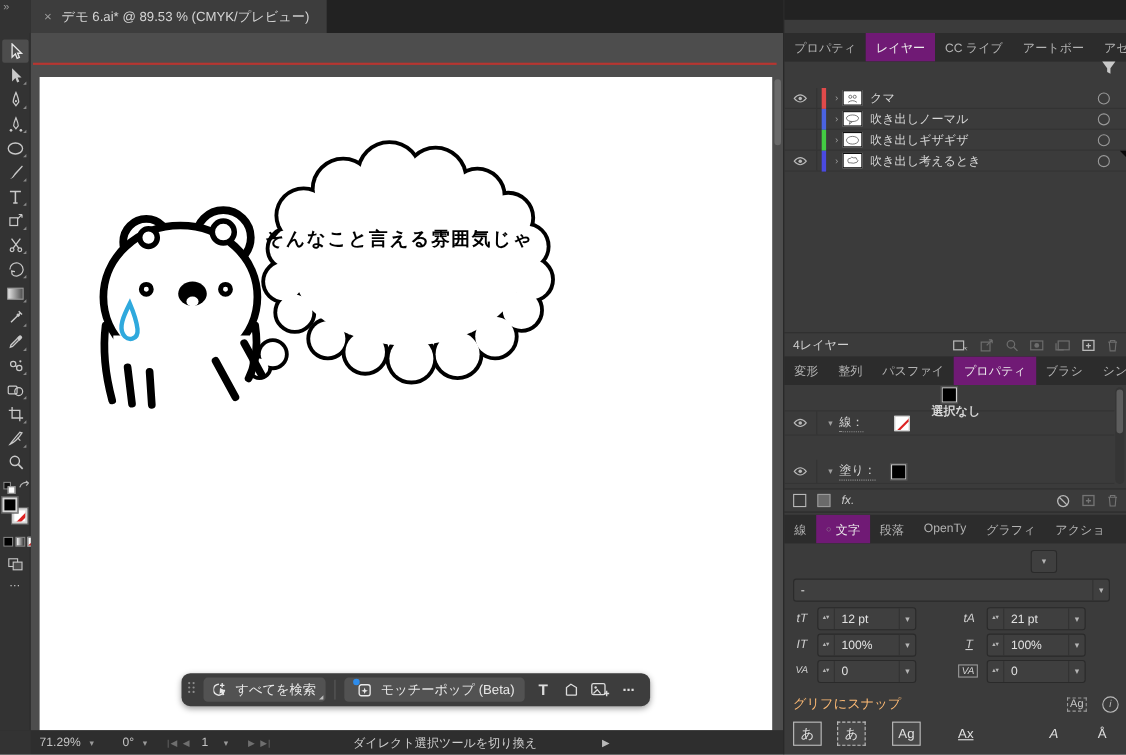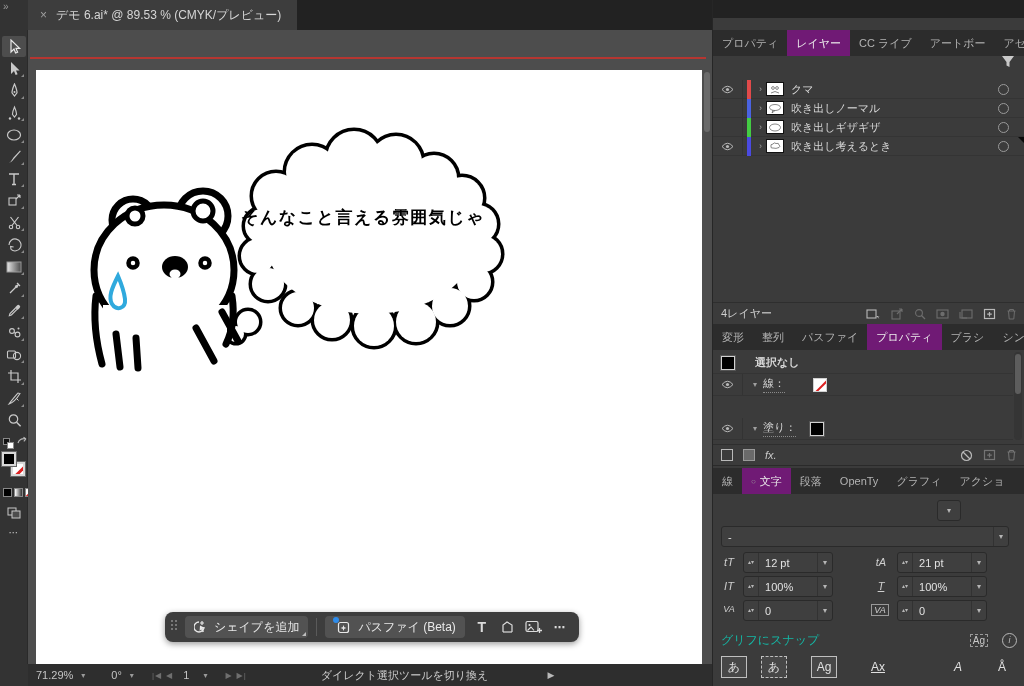--- a/index.html
+++ b/index.html
@@ -346,32 +346,32 @@
         <i></i>
         <i></i>
         <i></i>
       </div>
     <div class="tb-btn corner">
       <svg width="14" height="14" viewBox="0 0 14 14">
           <path d="M5,2 a5,5 0 1,0 5,5" fill="none" stroke="#e8e8e8" stroke-width="1.3"></path>
           <path d="M8,1 L8,5 M6,3 L10,3" stroke="#e8e8e8" stroke-width="1.2"></path>
           <path d="M6,5.5 L11,8 L8.6,8.8 L10,11.4 L8.6,12.2 L7.2,9.6 L5.6,11 Z" fill="#e8e8e8"></path>
         </svg>
-      <span>シェイプを追加</span>
+      <span>すべてを検索</span>
     </div>
     <div class="divider"></div>
     <div class="tb-btn">
       <span class="tb-ico">
         <svg width="15" height="15" viewBox="0 0 15 15">
             <rect x="2.5" y="2.5" width="10" height="10" rx="2" fill="none" stroke="#e8e8e8" stroke-width="1.2"></rect>
             <path d="M7.5,5 L8.3,7.2 L10.5,8 L8.3,8.8 L7.5,11 L6.7,8.8 L4.5,8 L6.7,7.2 Z" fill="#e8e8e8"></path>
           </svg>
         <span class="blue-dot" style="background: rgb(46, 140, 235);"></span>
       </span>
-      <span>パスファイ (Beta)</span>
+      <span>モッチーポップ (Beta)</span>
     </div>
     <span class="tb-ico" style="font-size:14px;font-weight:bold;">T</span>
     <span class="tb-ico">
       <svg width="15" height="15" viewBox="0 0 15 15">
           <path d="M3,12 L3,5 L7,2 L12,5 L12,12" fill="none" stroke="#dcdcdc" stroke-width="1.2"></path>
           <path d="M3,12 H12" stroke="#dcdcdc" stroke-width="1.2"></path>
         </svg>
     </span>
     <span class="tb-ico">
       <svg width="17" height="14" viewBox="0 0 17 14">
@@ -526,21 +526,21 @@
   <div class="tabsrow" style="top:324px;">
     <div class="tab">変形</div>
     <div class="tab">整列</div>
     <div class="tab">パスファイ</div>
     <div class="tab active">プロパティ</div>
     <div class="tab">ブラシ</div>
     <div class="tab">シンボル</div>
 
   </div>
 
-  <div class="ap-row" style="top:352px;">
+  <div class="ap-row" style="top:352px;flex-direction:column;">
     <div style="width:30px;display:flex;justify-content:center;">
         <div class="sw sw-black"></div>
       </div>
     <span class="ap-label" style="margin-left:12px;font-weight:bold;">選択なし</span>
   </div>
   <div class="ap-row" style="top:374px;">
     <div class="ap-eye">
       <svg width="13" height="9" viewBox="0 0 13 9">
           <path d="M1,4.5 Q6.5,-2 12,4.5 Q6.5,11 1,4.5 Z" fill="none" stroke="#b9b9b9" stroke-width="1"></path>
           <circle cx="6.5" cy="4.5" r="1.6" fill="#b9b9b9"></circle>
@@ -642,21 +642,21 @@
     <span class="fld-dd">▾</span>
   </div>
   <span class="ch-ico" style="left:158px;top:604px;font-size:9px;border:1px solid #9a9a9a;width:16px;left:158px;">VA</span>
   <div class="field abs" style="left:184px;top:600px;width:90px;height:21px;">
     <span class="stepper">▴▾</span>
     <span class="fld-val">0</span>
     <span class="fld-dd">▾</span>
   </div>
 
   <div class="abs flex" style="left:8px;top:630px;width:296px;height:20px;">
-    <span style="color:#14b8a6;font-size:12px;">グリフにスナップ</span>
+    <span style="color:#fdba74;font-size:12px;">グリフにスナップ</span>
     <span style="margin-left:auto;margin-right:14px;border:1px dashed #9a9a9a;padding:0 2px;font-size:10px;color:#c9c9c9;">Ag</span>
     <span style="width:13px;height:13px;border:1px solid #b9b9b9;border-radius:50%;display:flex;align-items:center;justify-content:center;font-size:9px;color:#b9b9b9;font-style:italic;">i</span>
   </div>
 
   <div class="glyph-btn boxed" style="left:8px;top:656px;">あ</div>
   <div class="glyph-btn boxed" style="left:48px;top:656px;border-style:dashed;">あ</div>
   <div class="glyph-btn boxed" style="left:98px;top:656px;">Ag</div>
   <div class="glyph-btn" style="left:152px;top:656px;text-decoration:underline;">Ax</div>
   <div class="glyph-btn" style="left:232px;top:656px;font-style:italic;">A</div>
   <div class="glyph-btn" style="left:276px;top:656px;">Å</div>

